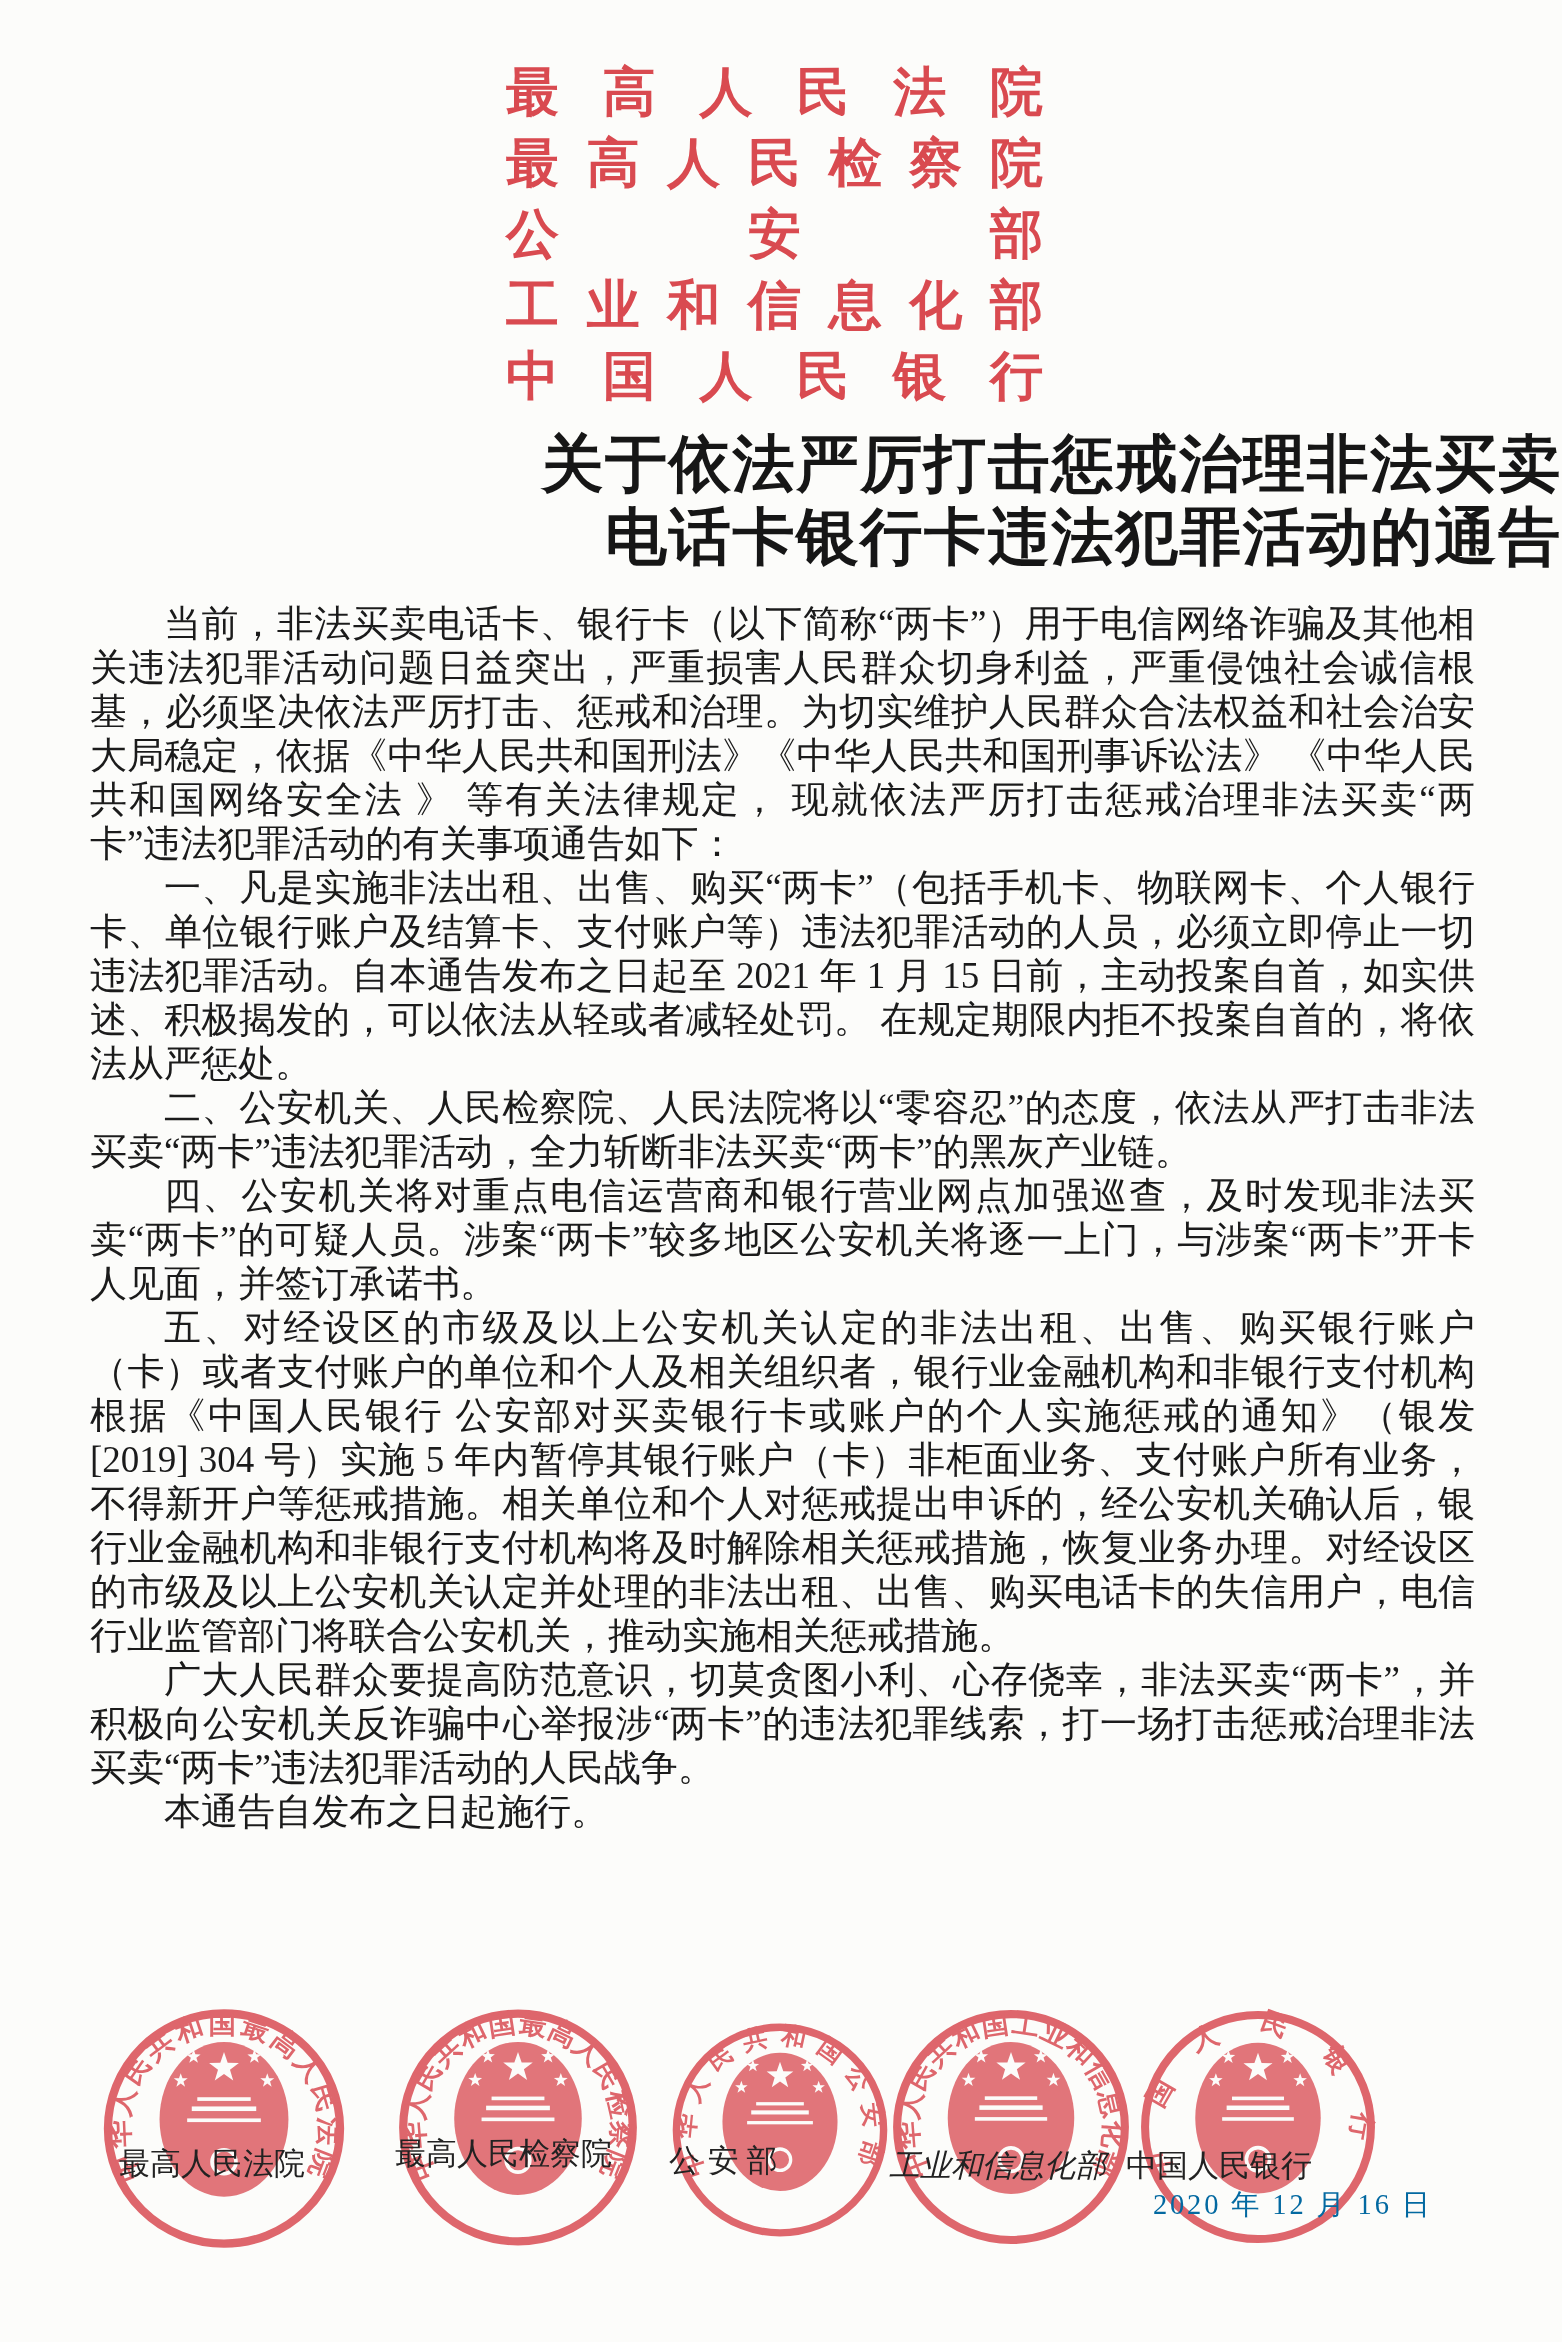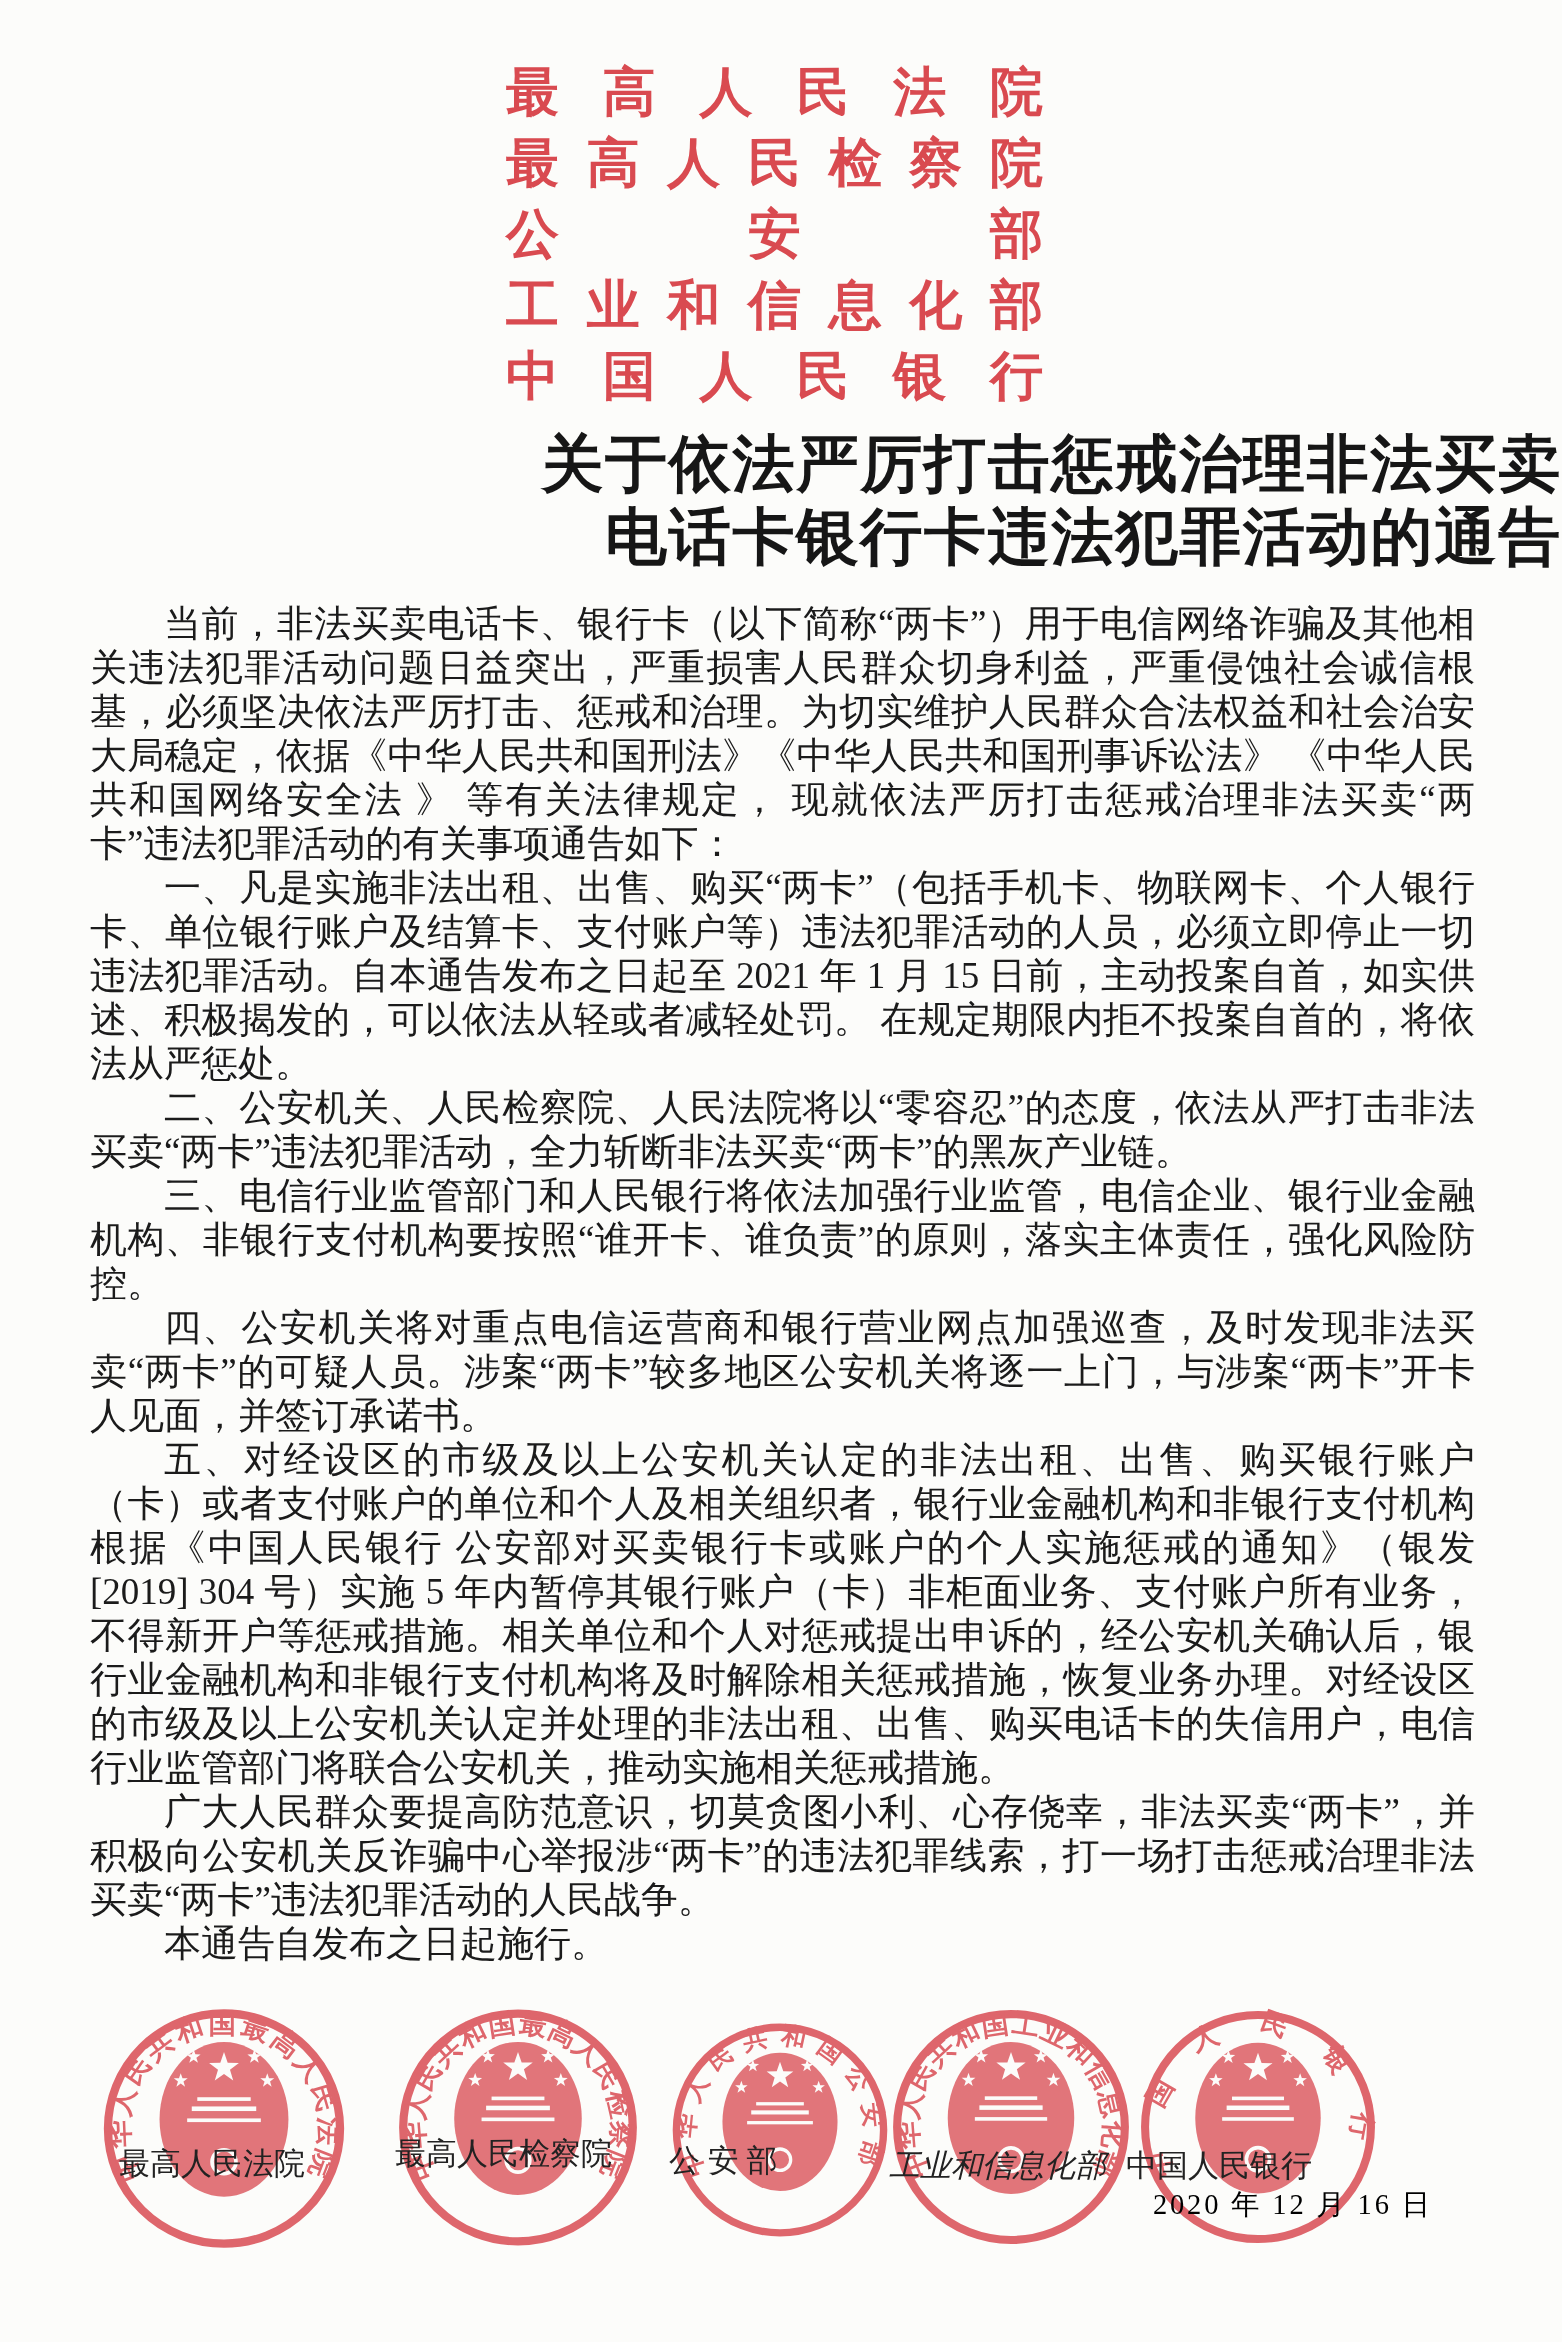--- a/index.html
+++ b/index.html
@@ -47,21 +47,21 @@
   .seal{position:absolute;}
   .seal svg{display:block;width:100%;height:100%;}
   .seal-caption{
     position:absolute;left:0;width:100%;
     text-align:left;
     font-size:31px;color:#222;
     white-space:nowrap;
   }
   .issue-date{
     position:absolute;left:1153px;top:2186px;
-    font-size:28.5px;color:#000000;letter-spacing:2.8px;
+    font-size:28.5px;color:#0369a1;letter-spacing:2.8px;
     white-space:nowrap;
   }
 </style>
 </head>
 <body>
 
 <div class="page" style="--red-text: #d94a50;">
 
   <div class="letterhead">
       <div class="lh-line">
@@ -107,21 +107,20 @@
 
   <div class="title-block">
     <div class="title-line">关于依法严厉打击惩戒治理非法买卖</div>
     <div class="title-line">电话卡银行卡违法犯罪活动的通告</div>
   </div>
 
   <div class="body-text">
       <p>当前，非法买卖电话卡、银行卡（以下简称“两卡”）用于电信网络诈骗及其他相关违法犯罪活动问题日益突出，严重损害人民群众切身利益，严重侵蚀社会诚信根基，必须坚决依法严厉打击、惩戒和治理。为切实维护人民群众合法权益和社会治安大局稳定，依据《中华人民共和国刑法》《中华人民共和国刑事诉讼法》 《中华人民共和国网络安全法 》 等有关法律规定， 现就依法严厉打击惩戒治理非法买卖“两卡”违法犯罪活动的有关事项通告如下：</p>
       <p>一、凡是实施非法出租、出售、购买“两卡”（包括手机卡、物联网卡、个人银行卡、单位银行账户及结算卡、支付账户等）违法犯罪活动的人员，必须立即停止一切违法犯罪活动。自本通告发布之日起至 2021 年 1 月 15 日前，主动投案自首，如实供述、积极揭发的，可以依法从轻或者减轻处罚。 在规定期限内拒不投案自首的，将依法从严惩处。</p>
       <p>二、公安机关、人民检察院、人民法院将以“零容忍”的态度，依法从严打击非法买卖“两卡”违法犯罪活动，全力斩断非法买卖“两卡”的黑灰产业链。</p>
-      <p>三、电信行业监管部门和人民银行将依法加强行业监管，电信企业、银行业金融机构、非银行支付机构要按照“谁开卡、谁负责”的原则，落实主体责任，强化风险防控。</p>
       <p>四、公安机关将对重点电信运营商和银行营业网点加强巡查，及时发现非法买卖“两卡”的可疑人员。涉案“两卡”较多地区公安机关将逐一上门，与涉案“两卡”开卡人见面，并签订承诺书。</p>
       <p>五、对经设区的市级及以上公安机关认定的非法出租、出售、购买银行账户（卡）或者支付账户的单位和个人及相关组织者，银行业金融机构和非银行支付机构根据《中国人民银行 公安部对买卖银行卡或账户的个人实施惩戒的通知》（银发[2019] 304 号）实施 5 年内暂停其银行账户（卡）非柜面业务、支付账户所有业务，不得新开户等惩戒措施。相关单位和个人对惩戒提出申诉的，经公安机关确认后，银行业金融机构和非银行支付机构将及时解除相关惩戒措施，恢复业务办理。对经设区的市级及以上公安机关认定并处理的非法出租、出售、购买电话卡的失信用户，电信行业监管部门将联合公安机关，推动实施相关惩戒措施。</p>
       <p>广大人民群众要提高防范意识，切莫贪图小利、心存侥幸，非法买卖“两卡”，并积极向公安机关反诈骗中心举报涉“两卡”的违法犯罪线索，打一场打击惩戒治理非法买卖“两卡”违法犯罪活动的人民战争。</p>
       <p>本通告自发布之日起施行。</p>
     </div>
 
   <div class="seals-row">
       <div class="seal" style="left: 99px; top: 2007px; width: 250px; height: 244px;">
         <svg viewBox="0 0 270 265" style="opacity: 0.92;">
           <ellipse cx="135" cy="132" rx="126" ry="125" fill="none" stroke="#dc5a60" stroke-width="9"></ellipse>

